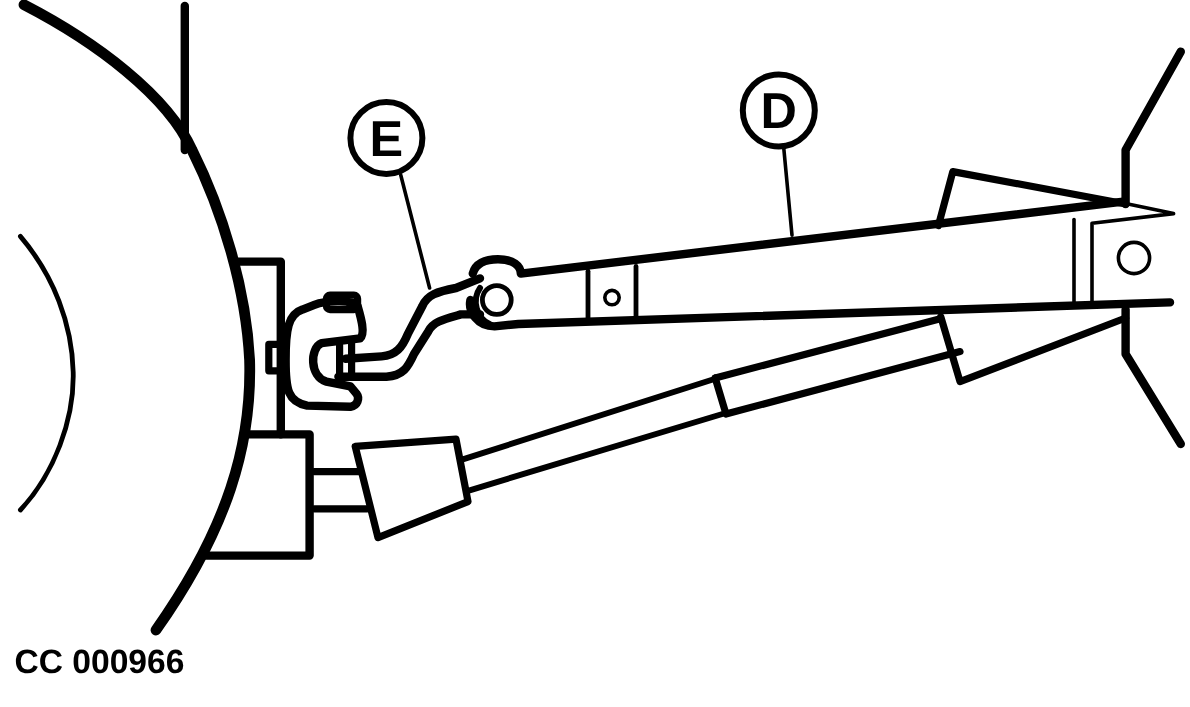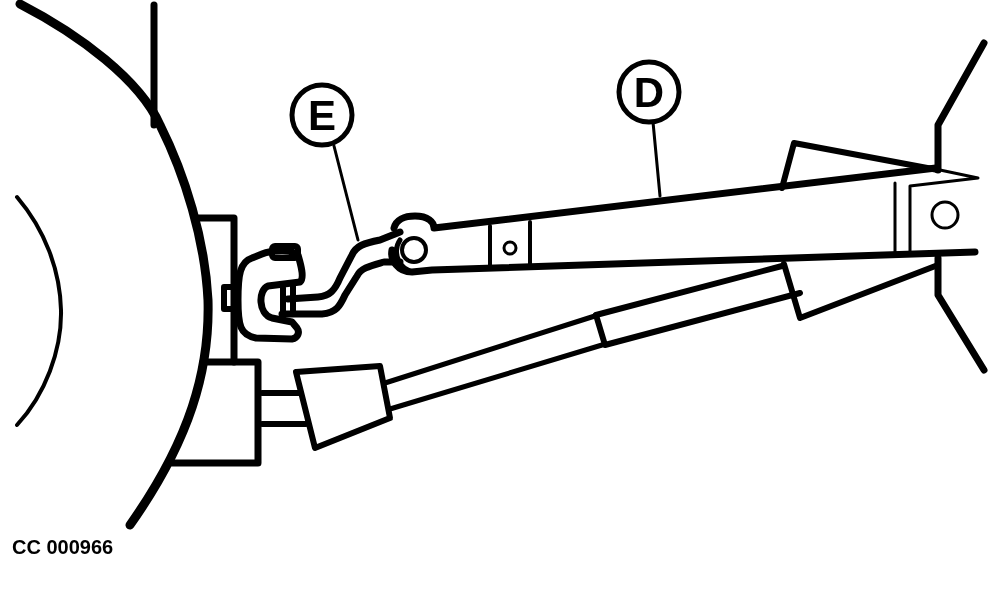--- a/index.html
+++ b/index.html
@@ -2,21 +2,21 @@
 <html><head>
 <meta charset="utf-8">
 <style>
   html, body { margin: 0; padding: 0; background: #ffffff; }
   body { width: 992px; height: 589px; overflow: hidden; position: relative; }
   #diagram { position: absolute; left: 0; top: 0; width: 992px; height: 589px; }
   .stroke { fill: none; stroke: #000; stroke-linecap: round; stroke-linejoin: round; }
   .callout-text { font-family: "Liberation Sans", sans-serif; font-weight: bold; font-size: 42px; fill: #000; }
   .figure-id {
     position: absolute; left: 12px; top: 536px;
-    font-family: "Liberation Sans", sans-serif; font-weight: bold; font-size: 20px; color: #000;
+    font-family: "Liberation Sans", sans-serif; font-weight: bold; font-size: 28px; color: #000;
     letter-spacing: 0px;
   }
 </style>
 </head>
 <body>
 
 <svg id="diagram" viewBox="0 0 992 589" xmlns="http://www.w3.org/2000/svg">
 
   <g>
     <path class="stroke" stroke-width="9" d="M20 4 C 80 35, 140 80, 160 125 C 185 175, 205 240, 208 300 C 210 370, 190 440, 130 525"></path>

